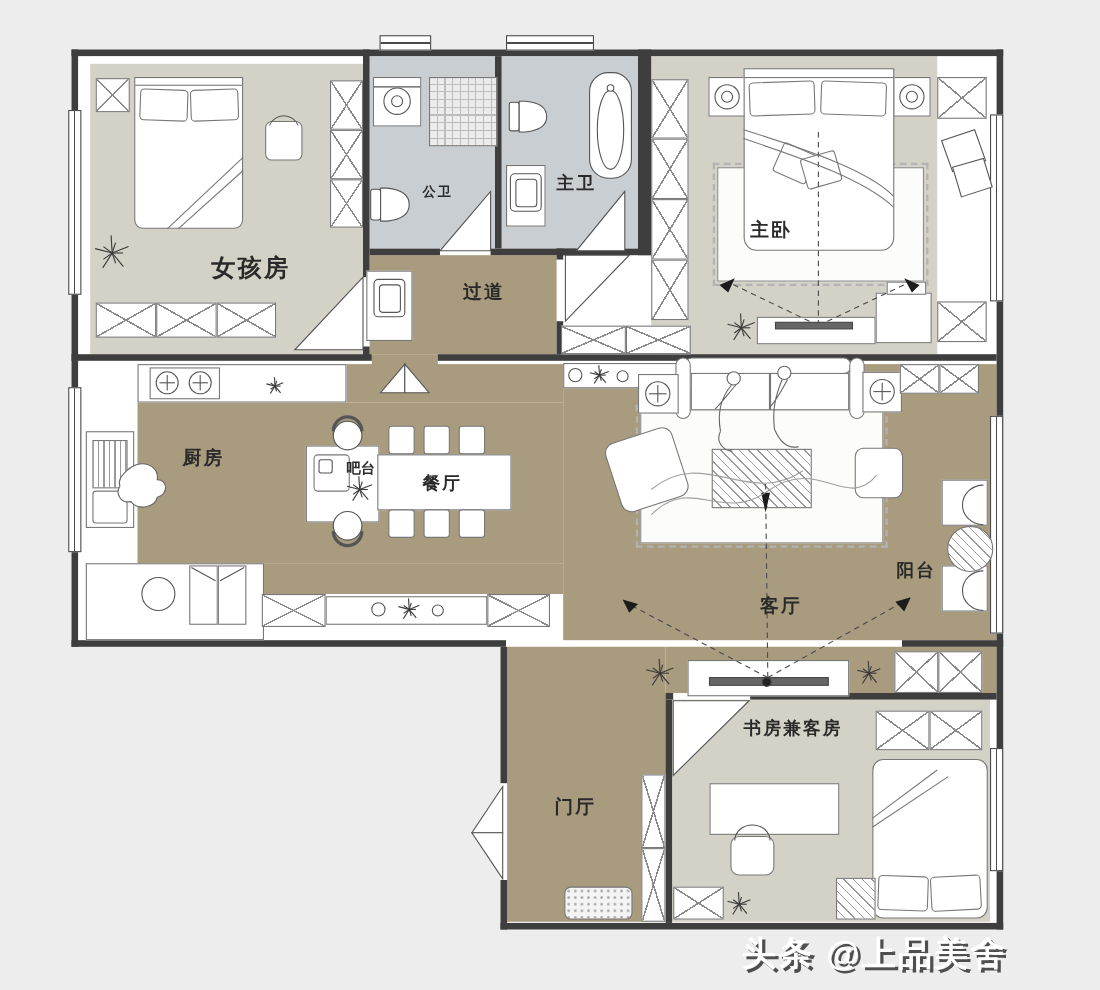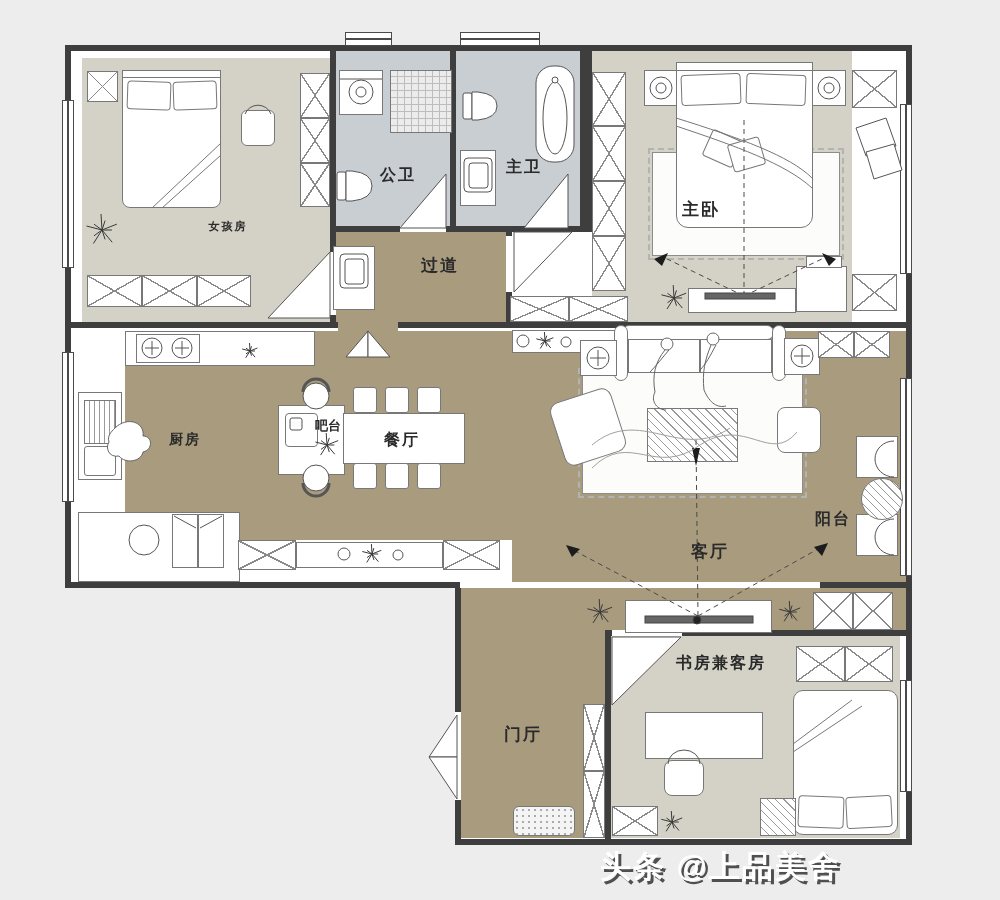--- a/index.html
+++ b/index.html
@@ -20,21 +20,21 @@
   .win-h{background:#fff;border:1px solid #4a4a4a;background-image:linear-gradient(to bottom,transparent calc(50% - .6px),#4a4a4a calc(50% - .6px),#4a4a4a calc(50% + .6px),transparent calc(50% + .6px))}
   .hatch{background-color:#fff;background-image:repeating-linear-gradient(45deg,transparent 0 5px,#9a9a9a 5px 6px);border:1px solid #787878}
   .grid{background-color:#ececec;background-image:
         repeating-linear-gradient(0deg,transparent 0 6px,#bdbdbd 6px 7px),
         repeating-linear-gradient(90deg,transparent 0 6px,#bdbdbd 6px 7px);border:1px solid #787878}
   .dot{background-color:#f4f4f4;border:1px solid #787878;border-radius:6px;background-image:radial-gradient(#ababab 1px,transparent 1.4px);background-size:6px 6px}
   .rug{background:#fcfcfa;border:1px solid #8d8d8d;outline:2px dashed #b3b3b3;outline-offset:2px}
   .vstripes{background-color:#fff;border:1px solid #787878;background-image:repeating-linear-gradient(90deg,transparent 0 4px,#9a9a9a 4px 5px)}
   .circ{border-radius:50%}
   .rnd{border-radius:6px}
-  .watermark{font-weight:700;font-size:31px;color:#fff;text-shadow:3px 3px 0 #4f4f4f;letter-spacing:2px;text-align:left}
+  .watermark{font-weight:700;font-size:31px;color:#fff;text-shadow:3px 3px 0 #4f4f4f;letter-spacing:2px;text-align:center}
 </style>
 </head>
 <body>
 
 <div class="stage">
 
   <div class="a w" style="left:65px;top:45px;width:847px;height:543px"></div>
   <div class="a w" style="left:455px;top:588px;width:457px;height:257px"></div>
 
   <div class="a fr" style="left:82px;top:58px;width:248px;height:264px"></div>
@@ -421,26 +421,26 @@
         <line x1="250" y1="351" x2="245.7" y2="357.8" stroke="#3a3a3a"></line>
         <line x1="250" y1="351" x2="246.0" y2="353.9" stroke="#3a3a3a"></line>
         <line x1="250" y1="351" x2="242.2" y2="349.0" stroke="#3a3a3a"></line>
         <line x1="250" y1="351" x2="246.0" y2="348.1" stroke="#3a3a3a"></line>
         <line x1="250" y1="351" x2="249.5" y2="343.0" stroke="#3a3a3a"></line>
         <line x1="250" y1="351" x2="251.5" y2="346.3" stroke="#3a3a3a"></line>
         <line x1="250" y1="351" x2="257.4" y2="348.0" stroke="#3a3a3a"></line>
       </g>
     </svg>
 
-  <div class="a lbl" style="left:228px;top:226px;font-size:11px">女孩房</div>
-  <div class="a lbl" style="left:398px;top:175px;font-size:16px">公卫</div>
+  <div class="a lbl" style="left:228px;top:244px;font-size:22px">女孩房</div>
+  <div class="a lbl" style="left:398px;top:175px;font-size:12px">公卫</div>
   <div class="a lbl" style="left:524px;top:167px;font-size:16px">主卫</div>
   <div class="a lbl" style="left:701px;top:209px;font-size:17px">主卧</div>
   <div class="a lbl" style="left:440px;top:265px;font-size:17px">过道</div>
-  <div class="a lbl" style="left:185px;top:440px;font-size:14px">厨房</div>
+  <div class="a lbl" style="left:185px;top:416px;font-size:17px">厨房</div>
   <div class="a lbl" style="left:328px;top:426px;font-size:13px;letter-spacing:0">吧台</div>
   <div class="a lbl" style="left:402px;top:440px;font-size:16px">餐厅</div>
   <div class="a lbl" style="left:710px;top:551px;font-size:17px">客厅</div>
   <div class="a lbl" style="left:833px;top:519px;font-size:16px">阳台</div>
   <div class="a lbl" style="left:523px;top:734px;font-size:17px">门厅</div>
   <div class="a lbl" style="left:721px;top:663px;font-size:16px">书房兼客房</div>
 
   <div class="a watermark" style="left:600px;top:846px;width:390px">头条 @上品美舍</div>
 
 </div>

